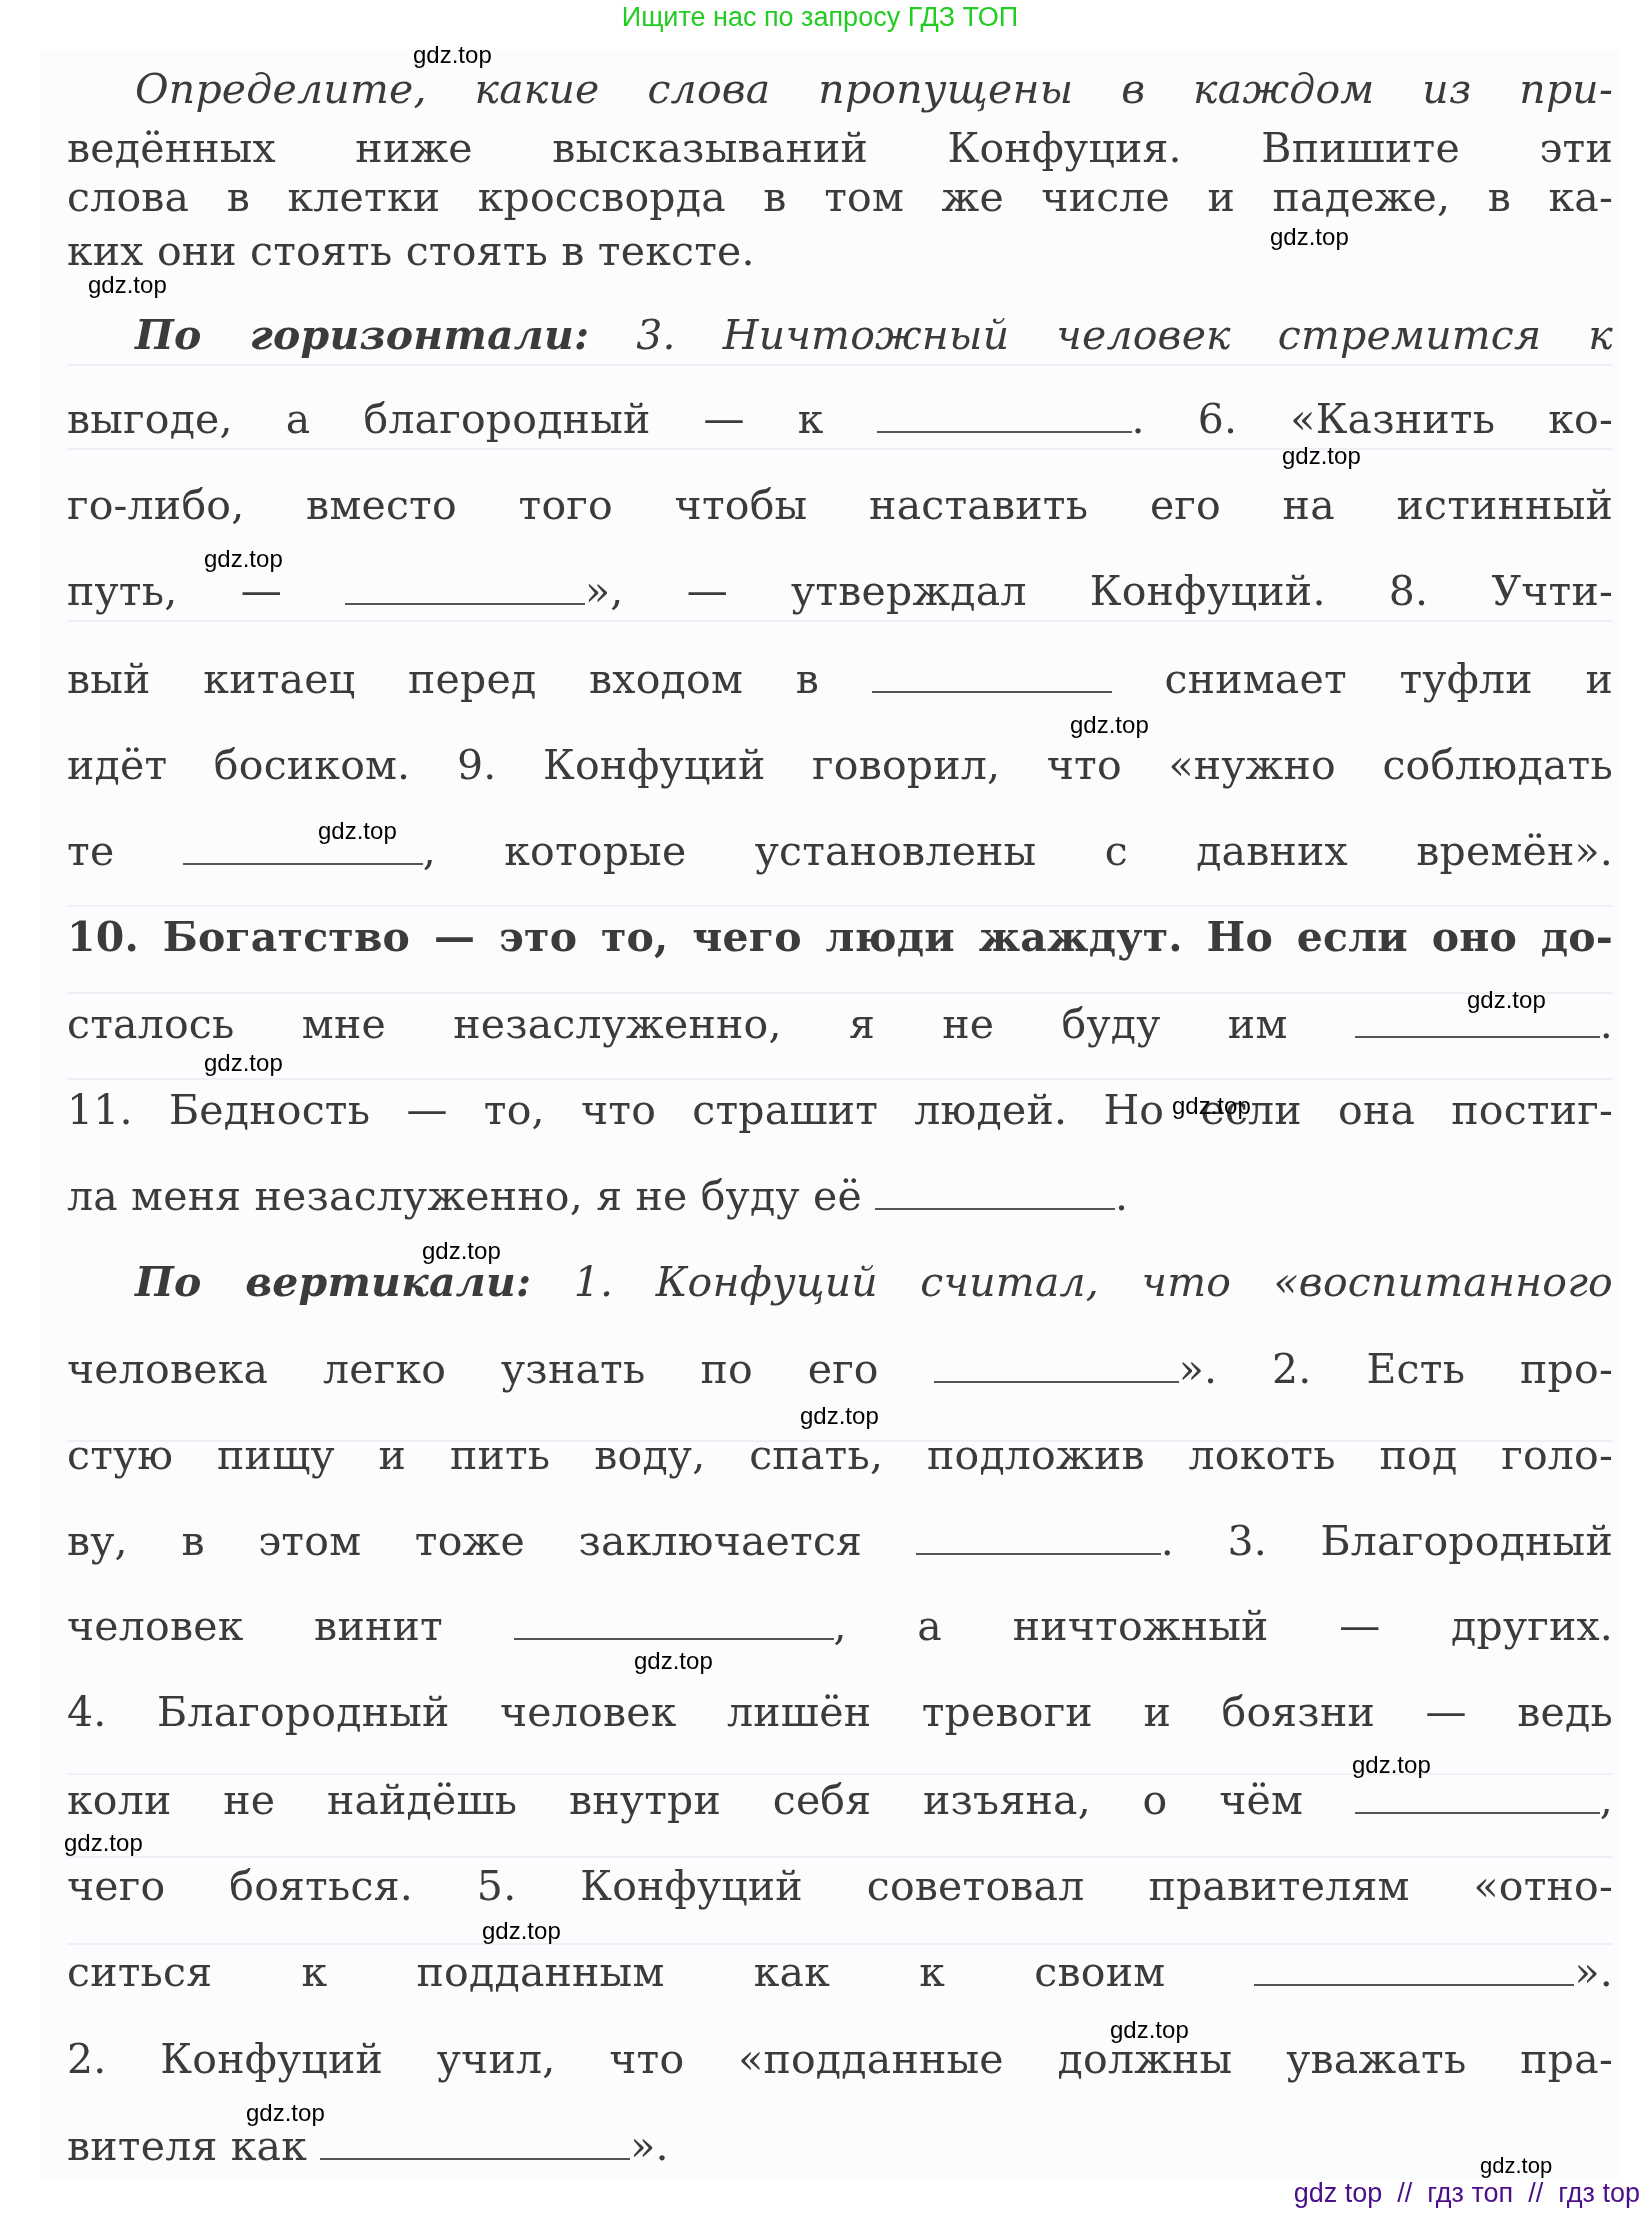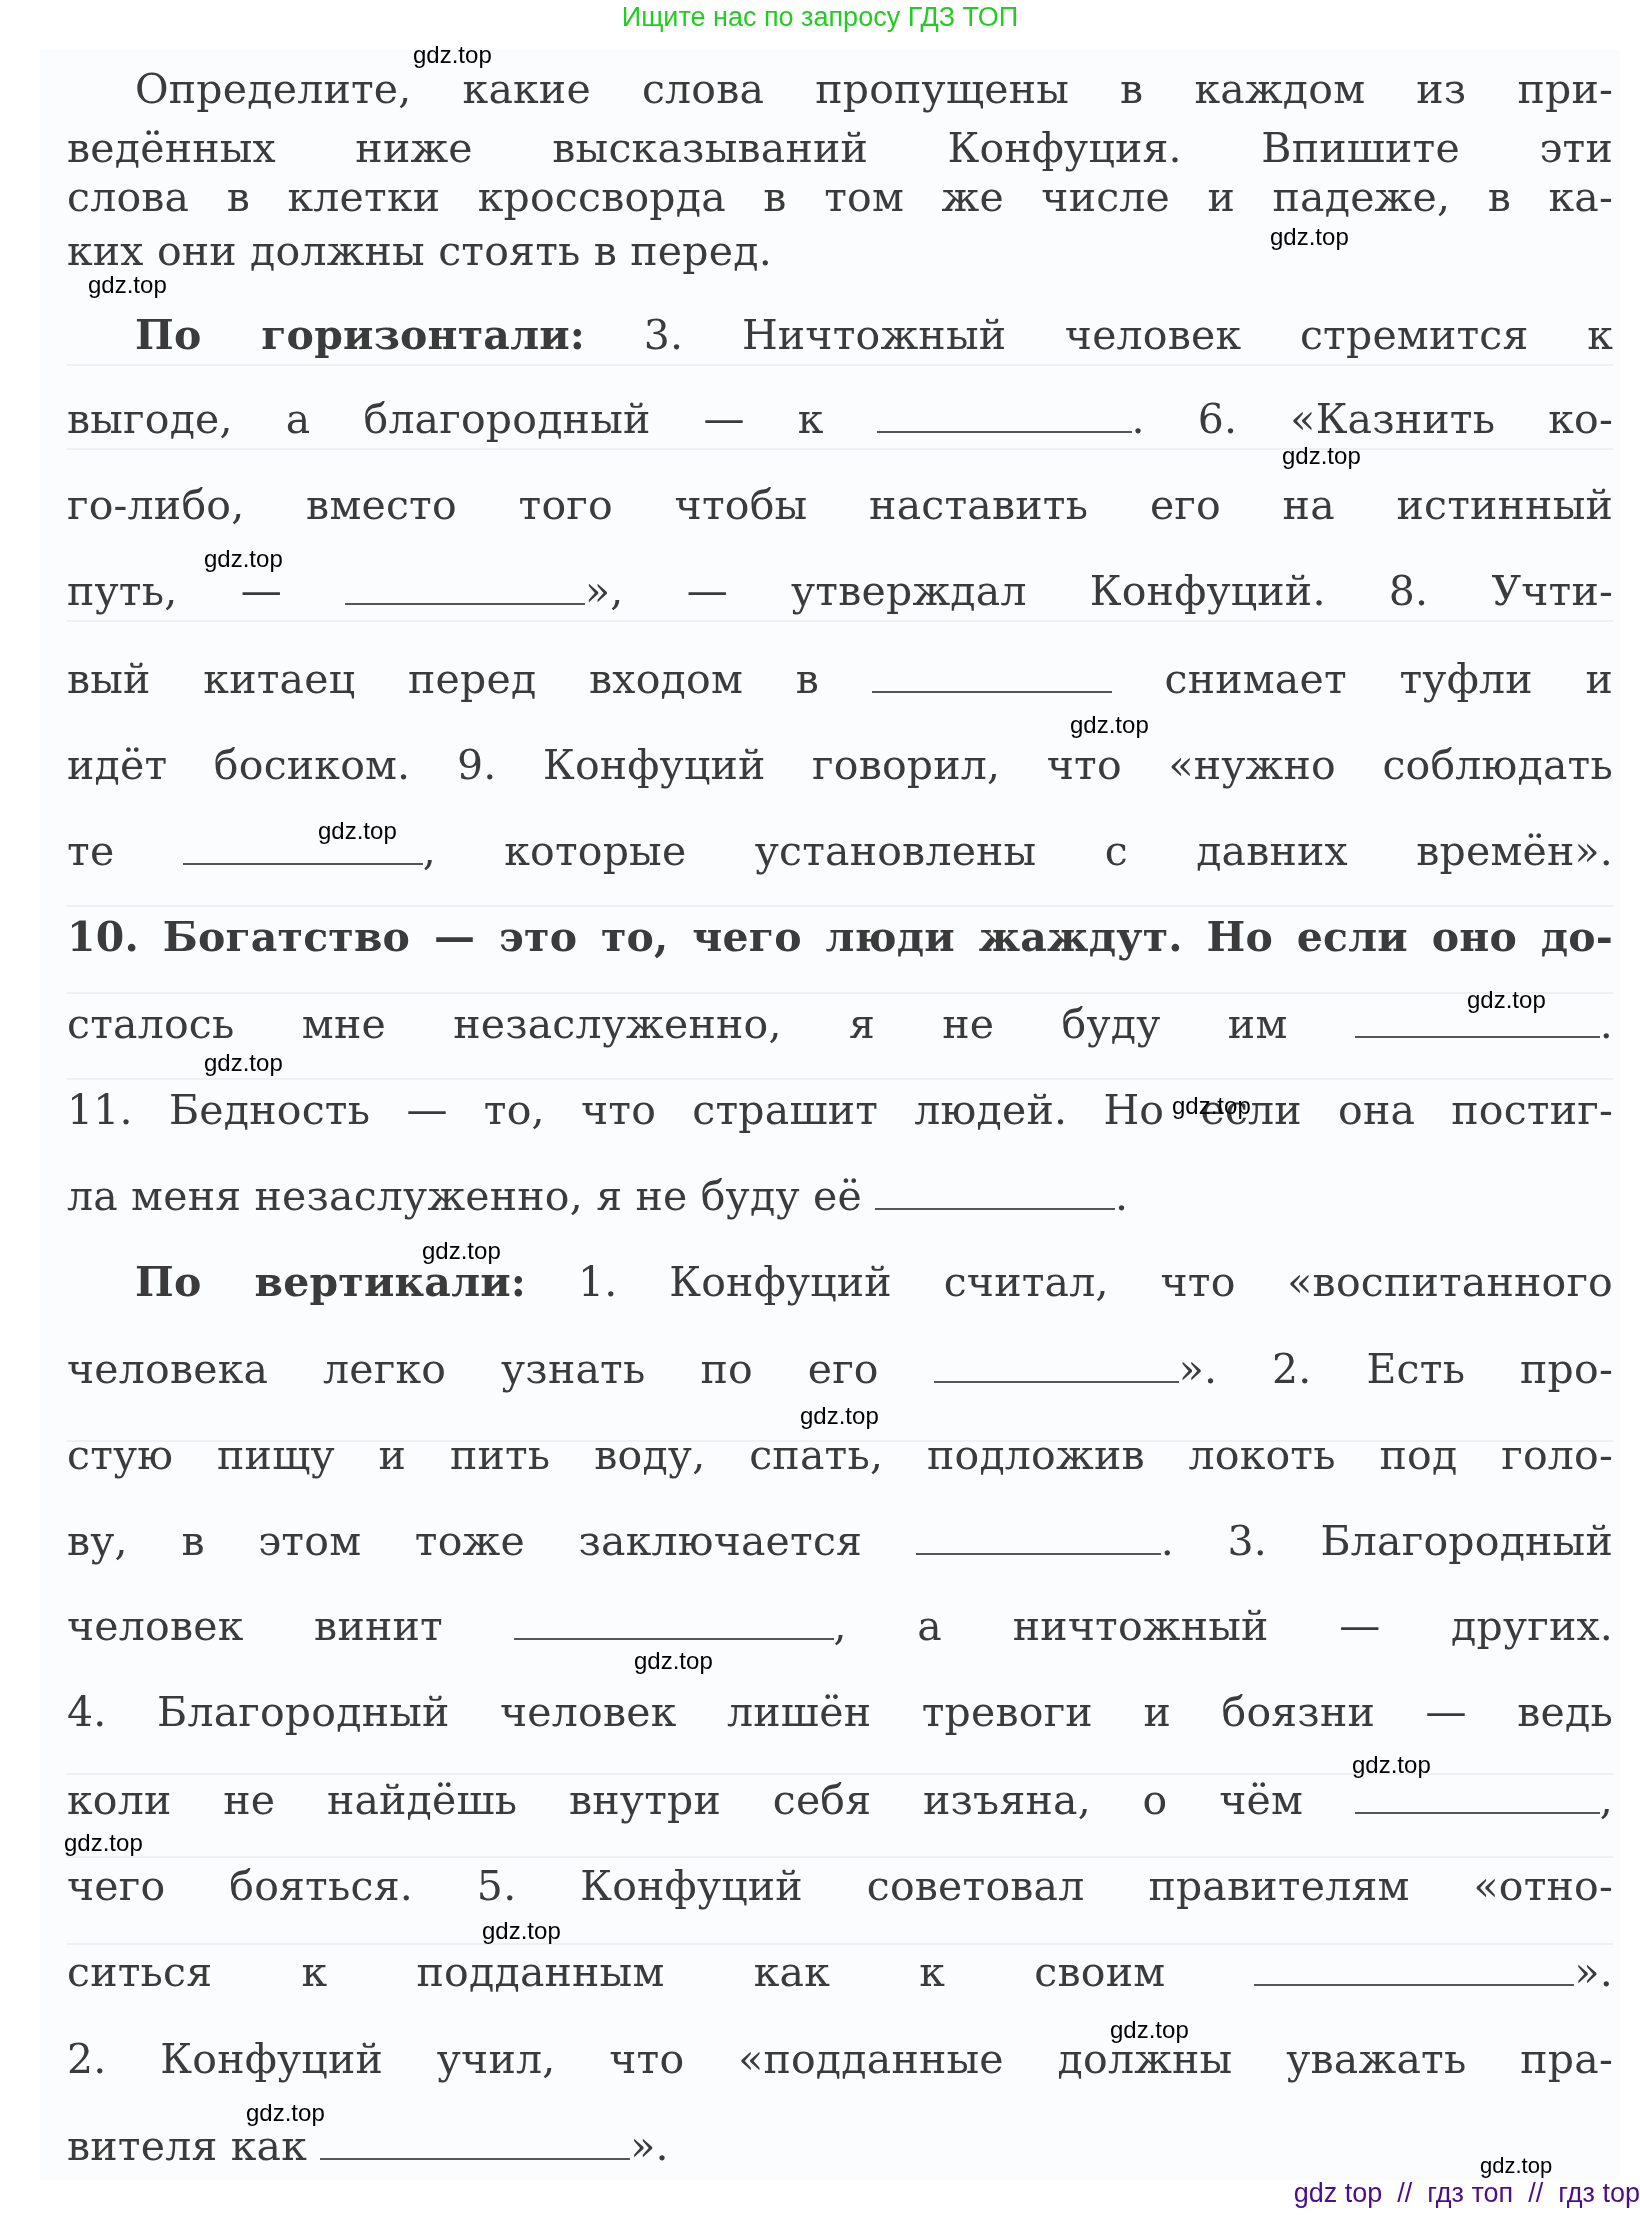--- a/index.html
+++ b/index.html
@@ -22,21 +22,21 @@
     font-family: "Liberation Sans", "DejaVu Sans", sans-serif;
     font-size: 27px; line-height: 30px; white-space: pre;
   }
   .line {
     position: absolute; left: 67px; width: 1546px;
     font-size: 41px; line-height: 50px; height: 50px;
     color: #3b3b3b; white-space: nowrap; overflow: visible;
     letter-spacing: 0.2px;
   }
   .line.just { text-align: justify; text-align-last: justify; white-space: normal; }
-  .line.indent { padding-left: 68px; width: 1478px; }
+  .line.indent { padding-left: 68px; width: 1478px; font-style: italic; }
   .line b { font-weight: bold; }
   .blank {
     display: inline-block; border-bottom: 2px solid #555; height: 30px;
     vertical-align: baseline;
   }
   .wm {
     position: absolute; font-family: "Liberation Sans", "DejaVu Sans", sans-serif;
     font-size: 24px; line-height: 26px; color: #000; white-space: nowrap;
   }
   .ghost {
@@ -57,21 +57,21 @@
 <div class="ghost" style="top:992px"></div>
 <div class="ghost" style="top:1078px"></div>
 <div class="ghost" style="top:1440px"></div>
 <div class="ghost" style="top:1773px"></div>
 <div class="ghost" style="top:1856px"></div>
 <div class="ghost" style="top:1943px"></div>
 
 <div class="line just indent" style="top:64px; line-height:50px;">Определите, какие слова пропущены в каждом из при-</div>
 <div class="line just" style="top:123px">ведённых ниже высказываний Конфуция. Впишите эти</div>
 <div class="line just" style="top:172px">слова в клетки кроссворда в том же числе и падеже, в ка-</div>
-<div class="line" style="top:226px">ких они должны стоять в перед.</div>
+<div class="line" style="top:226px">ких они стоять стоять в тексте.</div>
 
 <div class="line just indent" style="top:310px">
   <b>По горизонтали:</b>
   <span>3. Ничтожный человек стремится к</span>
 </div>
 <div class="line just" style="top:394px">
   <span>выгоде, а благородный — к</span> <span class="blank" style="width:255px"></span><span>. 6. «Казнить ко-</span>
 </div>
 <div class="line just" style="top:480px">го-либо, вместо того чтобы наставить его на истинный</div>
 <div class="line just" style="top:566px">

